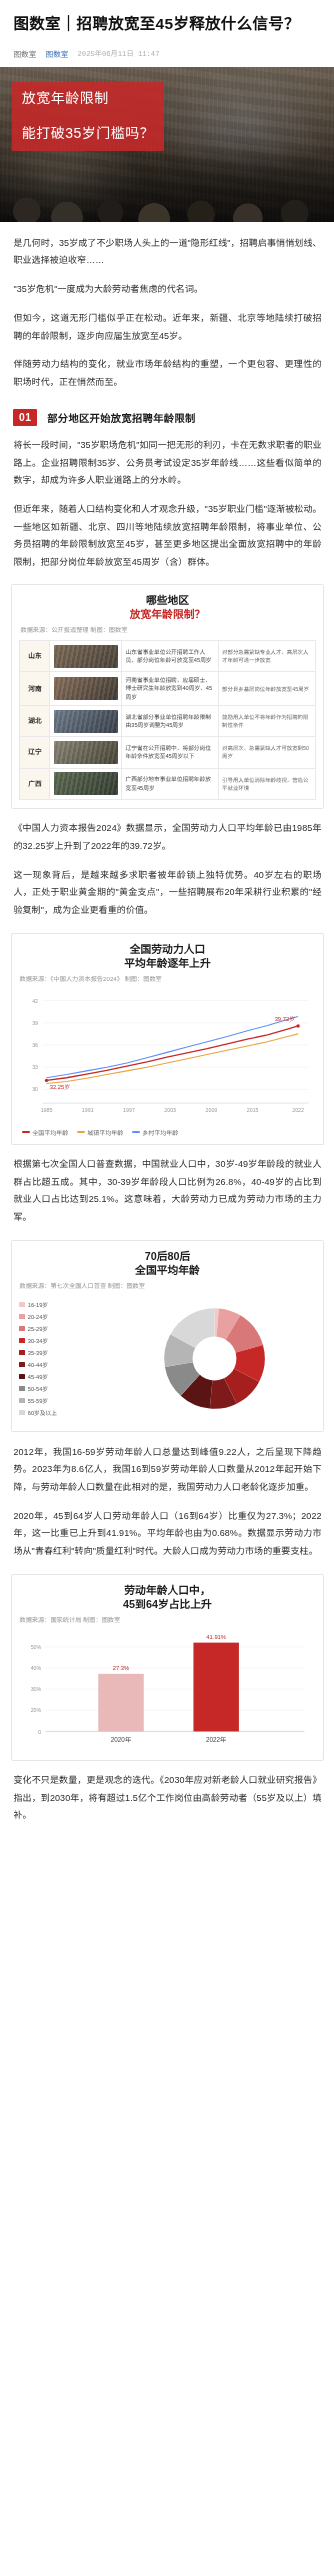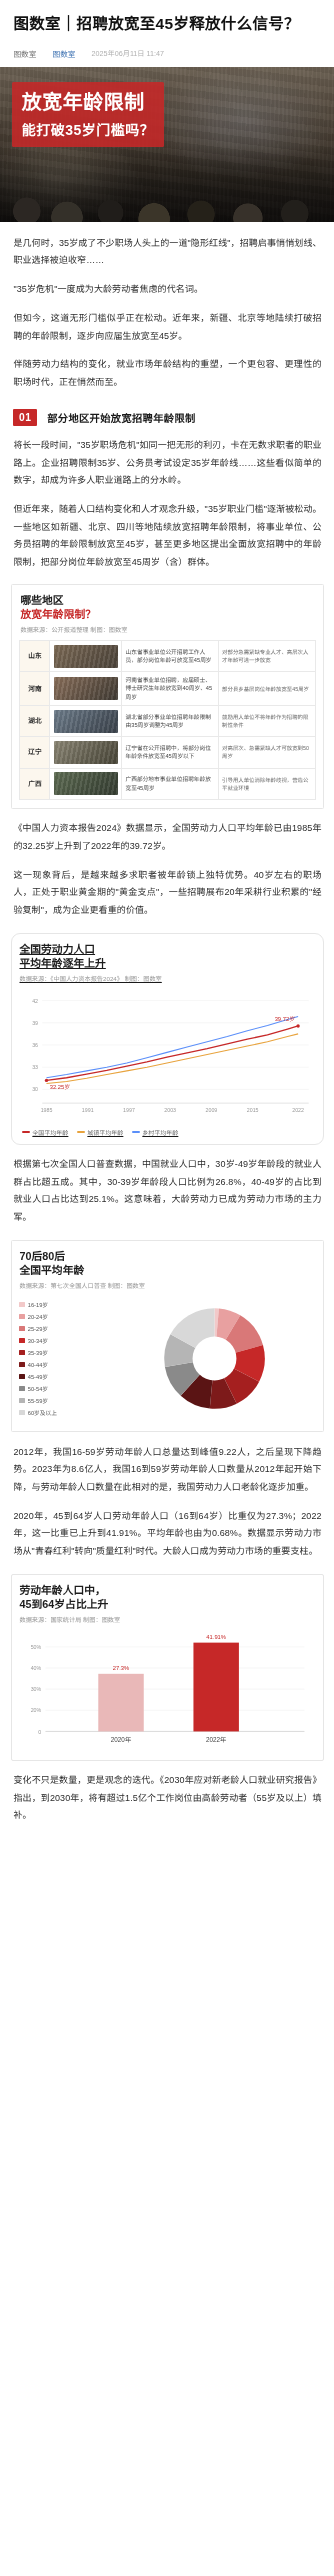--- a/index.html
+++ b/index.html
@@ -22,21 +22,22 @@
     font-weight: bold;
     letter-spacing: 0.3px;
     color: #121212;
   }
   .byline {
     padding: 7.2px 13.4px 8.2px 13.4px;
     font-size: 7.7px;
     color: #9b9b9b;
     display: flex;
     align-items: center;
-    gap: 16px;
+    gap: 9px;
+    font-family: Liberation Mono, monospace;
   }
   .byline .brand { color: #6f6f6f; }
   .byline .tag { color: #3a6fb0; }
   .byline .time { color: #b0b0b0; font-size: 7.2px; }
 
   .rule {
     height: 0.5px;
     background: #ececec;
     margin: 0 0 0 0;
   }
@@ -84,31 +85,31 @@
     position: absolute;
     left: 12.4px;
     top: 14.4px;
     padding: 7.2px 9.3px 8.2px 9.3px;
     background: rgba(198, 40, 40, 0.88);
     color: #fff;
     border-radius: 1.5px;
     max-width: 155px;
   }
   .hero-title-box .l1 {
-    font-size: 20px;
-    font-weight: bold;
+    font-size: 14px;
+    font-weight: normal;
     line-height: 1.3;
     letter-spacing: 0.5px;
   }
   .hero-title-box .l2 {
     font-size: 14px;
-    font-weight: bold;
+    font-weight: normal;
     line-height: 1.3;
     letter-spacing: 0.5px;
-    margin-top: 6px;
+    margin-top: 17px;
   }
 
   
   .body {
     padding: 0 13.4px;
   }
   p.para {
     font-size: 9px;
     line-height: 1.95;
     color: #2b2b2b;
@@ -150,20 +151,21 @@
     overflow: hidden;
   }
   .fig-head {
     padding: 8.2px 8.2px 2.1px 8.2px;
   }
   .fig-title {
     font-size: 10.8px;
     font-weight: bold;
     color: #1d1d1d;
     line-height: 1.35;
+    text-align: center;
   }
   .fig-title .hl { color: #c62828; }
   .fig-sub {
     font-size: 6.2px;
     color: #999;
     margin-top: 3.1px;
   }
   .fig-body { padding: 4.1px 7.2px 8.2px 7.2px; }
 
   
@@ -208,24 +210,23 @@
   .thumb::after {
     content: "";
     position: absolute; inset: 0;
     background: repeating-linear-gradient(100deg, rgba(255,255,255,.08) 0 2.1px, rgba(0,0,0,.06) 2.1px 4.6px);
   }
 
   
   .chart-card {
     margin: 13.4px 11.3px 3.1px 11.3px;
     border: 0.5px solid #e6e6e6;
-    border-radius: 9px;
+    border-radius: 1px;
     padding: 8.2px 7.2px 7.2px 7.2px;
     background: #fff;
-    text-decoration: underline;
   }
   .chart-card .fig-title { font-size: 10.8px; }
   .chart-wrap { margin-top: 7.2px; position: relative; }
   svg.chart { display: block; width: 100%; }
 
   .legend {
     display: flex;
     gap: 8.2px;
     align-items: center;
     flex-wrap: wrap;

